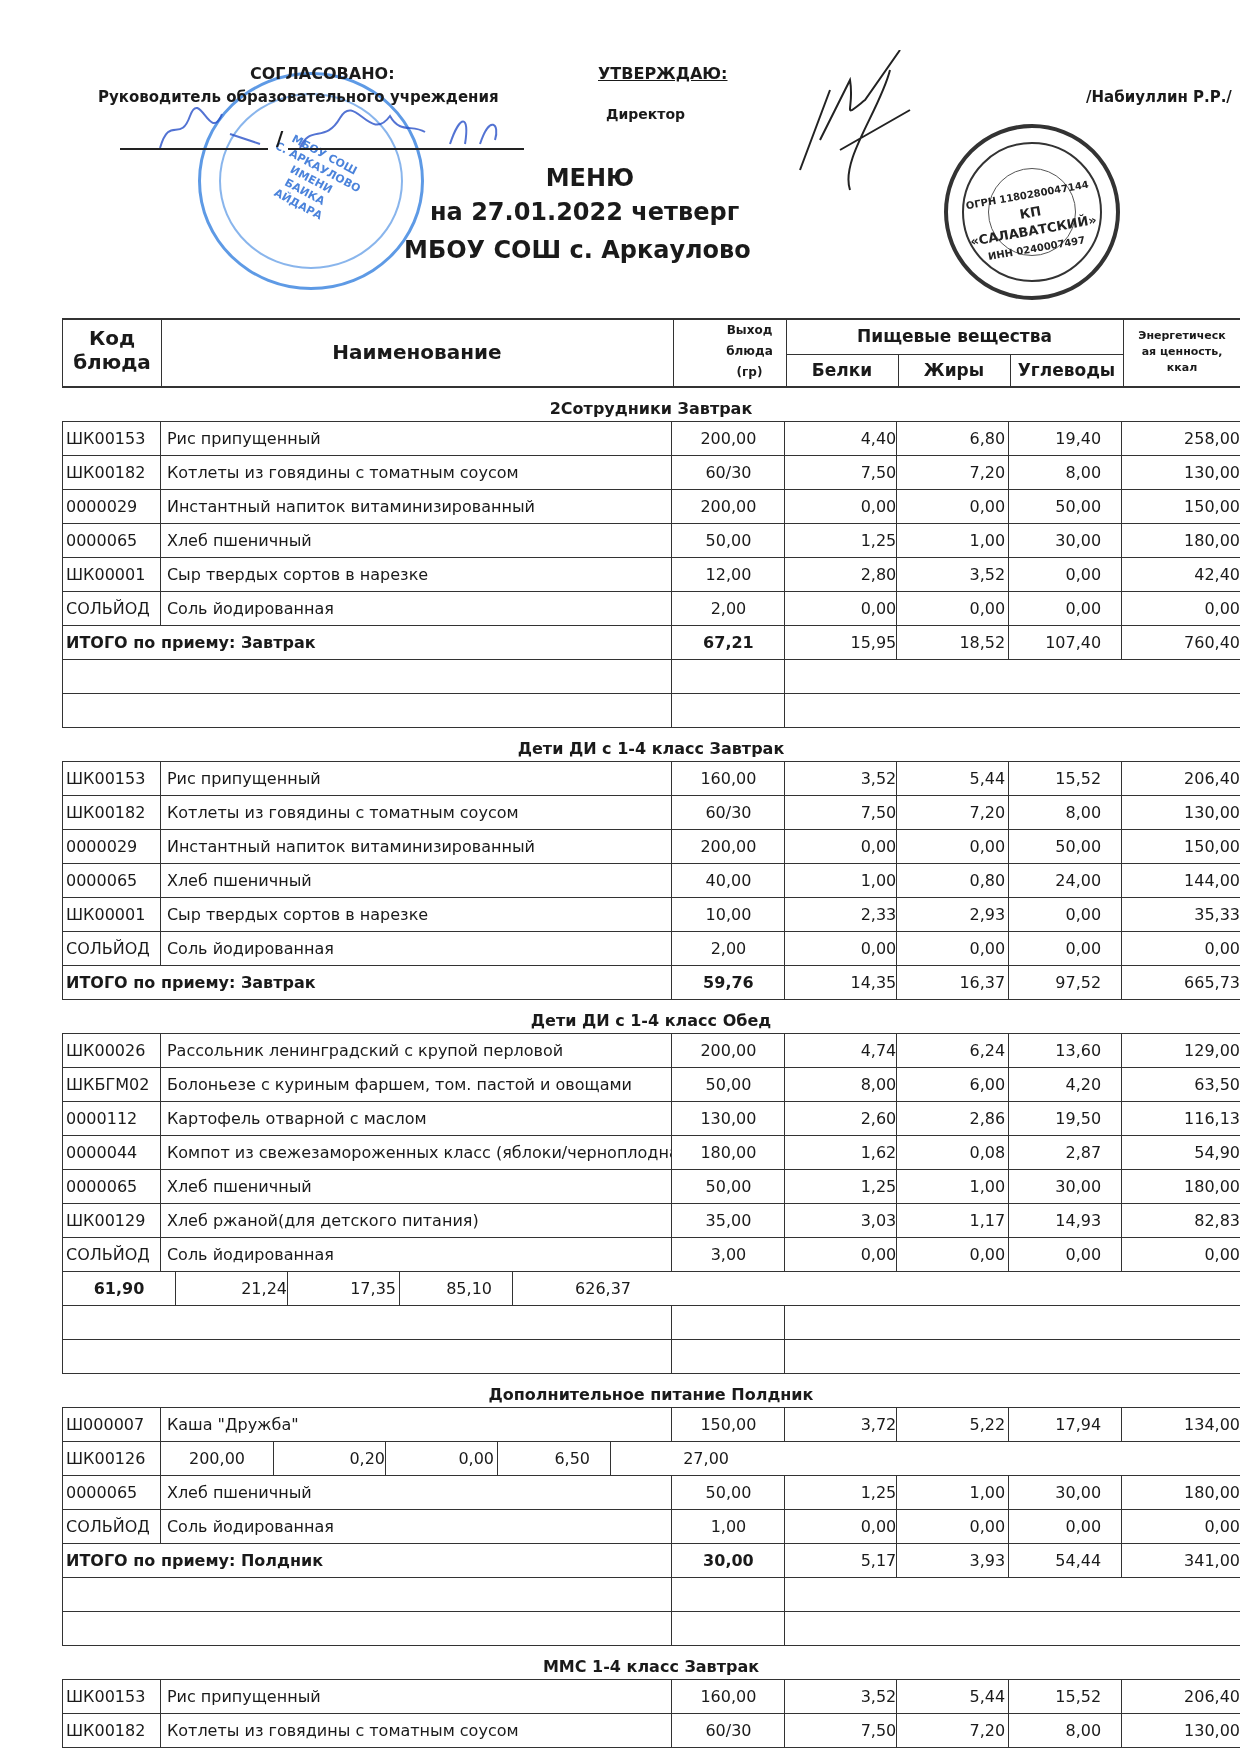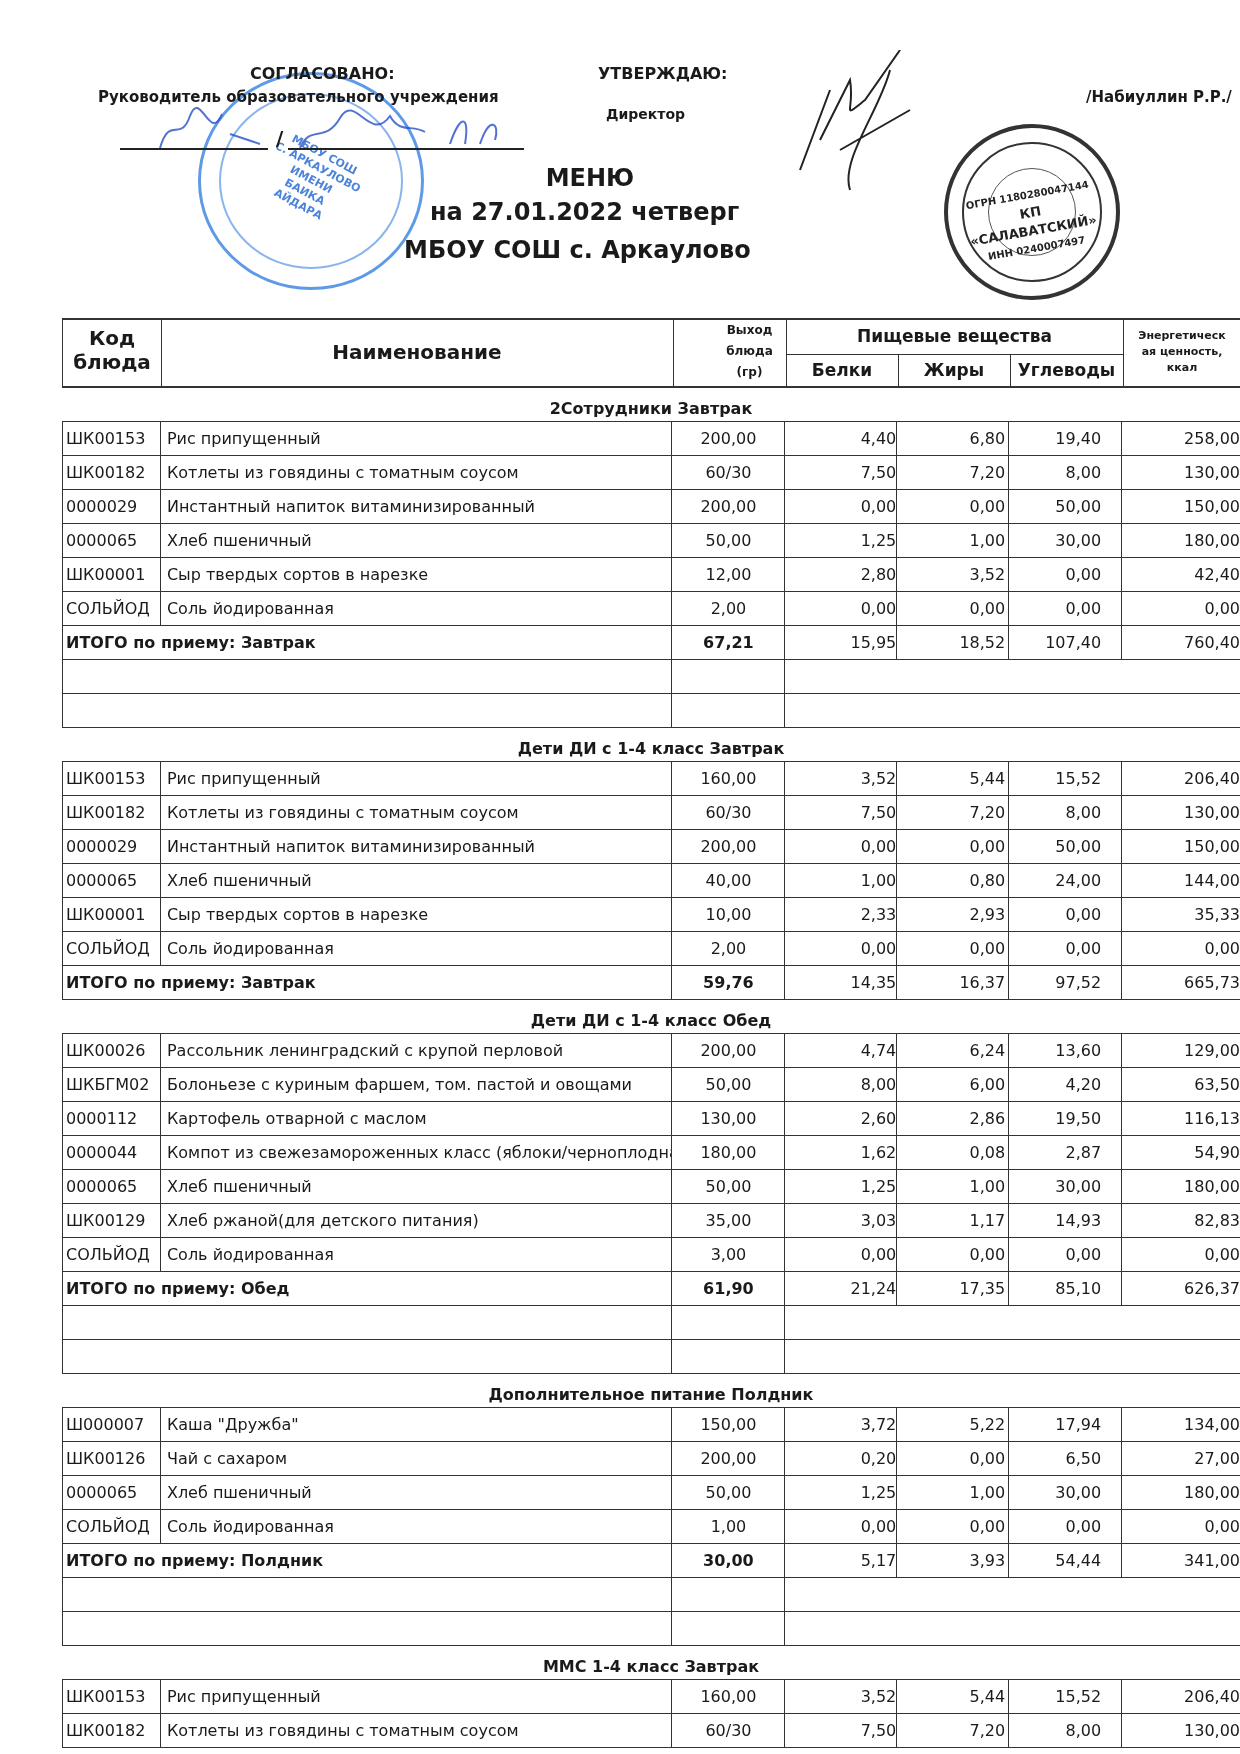--- a/index.html
+++ b/index.html
@@ -6,21 +6,21 @@
   body { width: 1240px; height: 1754px; position: relative; overflow: hidden;
          font-family: "DejaVu Sans", "Liberation Sans", sans-serif; color: #1a1a1a; }
   .abs { position: absolute; }
 
   
   .agreed-title { left: 250px; top: 64px; font-size: 16px; font-weight: bold; }
   .agreed-role { left: 98px; top: 88px; font-size: 15px; font-weight: bold; }
   .sign-line1 { left: 120px; top: 148px; width: 148px; border-top: 2px solid #222; }
   .sign-slash { left: 276px; top: 126px; font-size: 20px; font-weight: bold; }
   .sign-line2 { left: 288px; top: 148px; width: 236px; border-top: 2px solid #222; }
-  .approve-title { left: 598px; top: 64px; font-size: 16px; font-weight: bold; }
+  .approve-title { left: 598px; top: 64px; font-size: 16px; font-weight: bold; text-decoration: underline; }
   .approve-role { left: 606px; top: 106px; font-size: 14px; font-weight: bold; }
   .approver-name { left: 1086px; top: 88px; font-size: 15px; font-weight: bold; }
 
   .menu-title { left: 440px; top: 164px; width: 300px; text-align: center; font-size: 24px; font-weight: bold; }
   .menu-date { left: 430px; top: 198px; font-size: 24px; font-weight: bold; }
   .menu-school { left: 404px; top: 236px; font-size: 24px; font-weight: bold; }
 
   
   .stamp-blue { left: 198px; top: 72px; width: 226px; height: 218px; border-radius: 50%;
                 border: 3px solid rgba(40,120,220,0.75); box-sizing: border-box; }
@@ -334,21 +334,20 @@
       <div class="trow">
         <div class="c-code">СОЛЬЙОД</div>
         <div class="c-name">Соль йодированная</div>
         <div class="c-yield">3,00</div>
         <div class="c-b">0,00</div>
         <div class="c-j">0,00</div>
         <div class="c-u">0,00</div>
         <div class="c-e">0,00</div>
       </div>
       <div class="trow total">
-        <div class="c-label">ИТОГО по приему: Обед</div>
         <div class="c-yield">61,90</div>
         <div class="c-b">21,24</div>
         <div class="c-j">17,35</div>
         <div class="c-u">85,10</div>
         <div class="c-e">626,37</div>
       </div>
       <div class="trow blank">
         <div class="c-left"></div>
         <div class="c-mid"></div>
         <div class="c-rest"></div>
@@ -363,21 +362,20 @@
         <div class="c-code">Ш000007</div>
         <div class="c-name">Каша "Дружба"</div>
         <div class="c-yield">150,00</div>
         <div class="c-b">3,72</div>
         <div class="c-j">5,22</div>
         <div class="c-u">17,94</div>
         <div class="c-e">134,00</div>
       </div>
       <div class="trow">
         <div class="c-code">ШК00126</div>
-        <div class="c-name">Чай с сахаром</div>
         <div class="c-yield">200,00</div>
         <div class="c-b">0,20</div>
         <div class="c-j">0,00</div>
         <div class="c-u">6,50</div>
         <div class="c-e">27,00</div>
       </div>
       <div class="trow">
         <div class="c-code">0000065</div>
         <div class="c-name">Хлеб пшеничный</div>
         <div class="c-yield">50,00</div>

